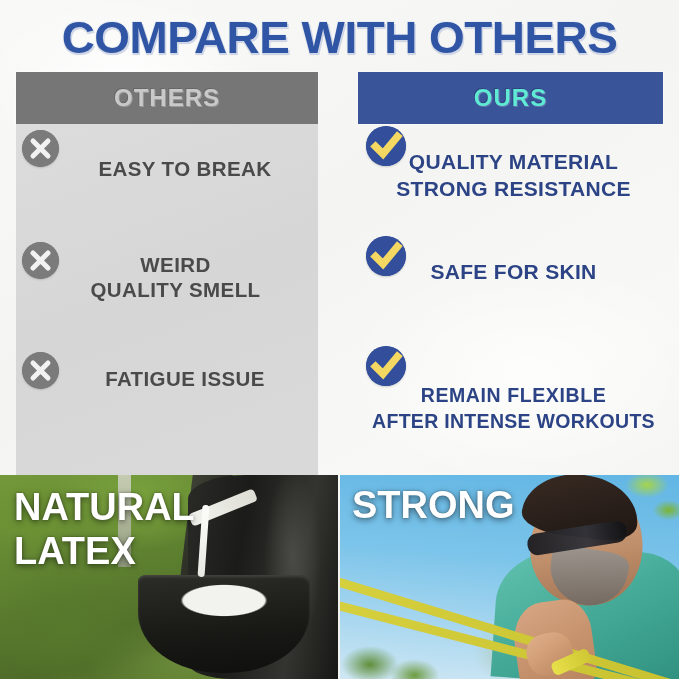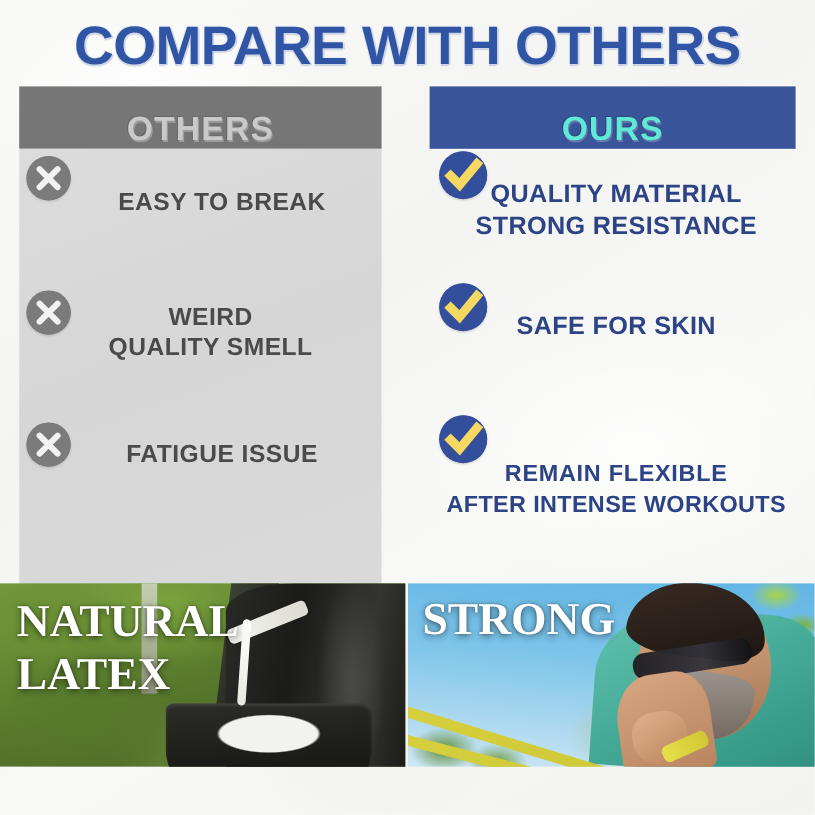--- a/index.html
+++ b/index.html
@@ -34,22 +34,22 @@
     transform:scaleX(1.02);
   }
 
   
   .col{position:absolute;top:72px;}
   .col-left{left:16px;width:302px;}
   .col-right{left:358px;width:305px;}
 
   .bar{
     height:52px;
-    display:flex;align-items:flex-end;justify-content:center;
-    font-size:28px;font-weight:bold;letter-spacing:1px;
+    display:flex;align-items:center;justify-content:center;
+    font-size:24px;font-weight:bold;letter-spacing:1px;
   }
   .bar-others{
     background:#767676;
     color:#c9c9c9;
     text-shadow:1px 1px 0 rgba(255,255,255,.28), -1px -1px 0 rgba(0,0,0,.12);
     box-shadow:0 0 0 1px rgba(255,255,255,.35);
   }
   .bar-ours{
     background:#3a5499;
     color:#5eead4;
@@ -100,21 +100,21 @@
     text-align:center;
     padding-left:10px;padding-right:4px;
   }
   .row-r1 .txt-right{padding-top:22px;}
   .row-r2 .txt-right{padding-top:22px;}
   .row-r3 .txt-right{padding-top:36px;font-size:19.5px;line-height:26px;}
   .row-r3 .txt-right .l1{letter-spacing:.6px;text-align:center;}
 
   
   .photos{position:absolute;left:0;top:475px;width:679px;height:204px;}
-  .photo{position:absolute;top:11px;height:153px;overflow:hidden;font-family:Liberation Serif, serif;}
+  .photo{position:absolute;top:0;height:204px;overflow:hidden;}
   .photo-left{left:0;width:338px;}
   .photo-right{left:340px;width:339px;}
 
   
   .scene-latex{position:absolute;inset:0;
     background:
       radial-gradient(ellipse 90px 60px at 12% 20%, #6d9434, rgba(80,110,40,0) 70%),
       radial-gradient(ellipse 120px 70px at 40% 12%, #7aa33d, rgba(90,120,45,0) 72%),
       radial-gradient(ellipse 100px 80px at 20% 75%, #56792c, rgba(70,95,35,0) 75%),
       radial-gradient(ellipse 130px 60px at 55% 92%, #6b8b3a, rgba(80,100,45,0) 78%),

